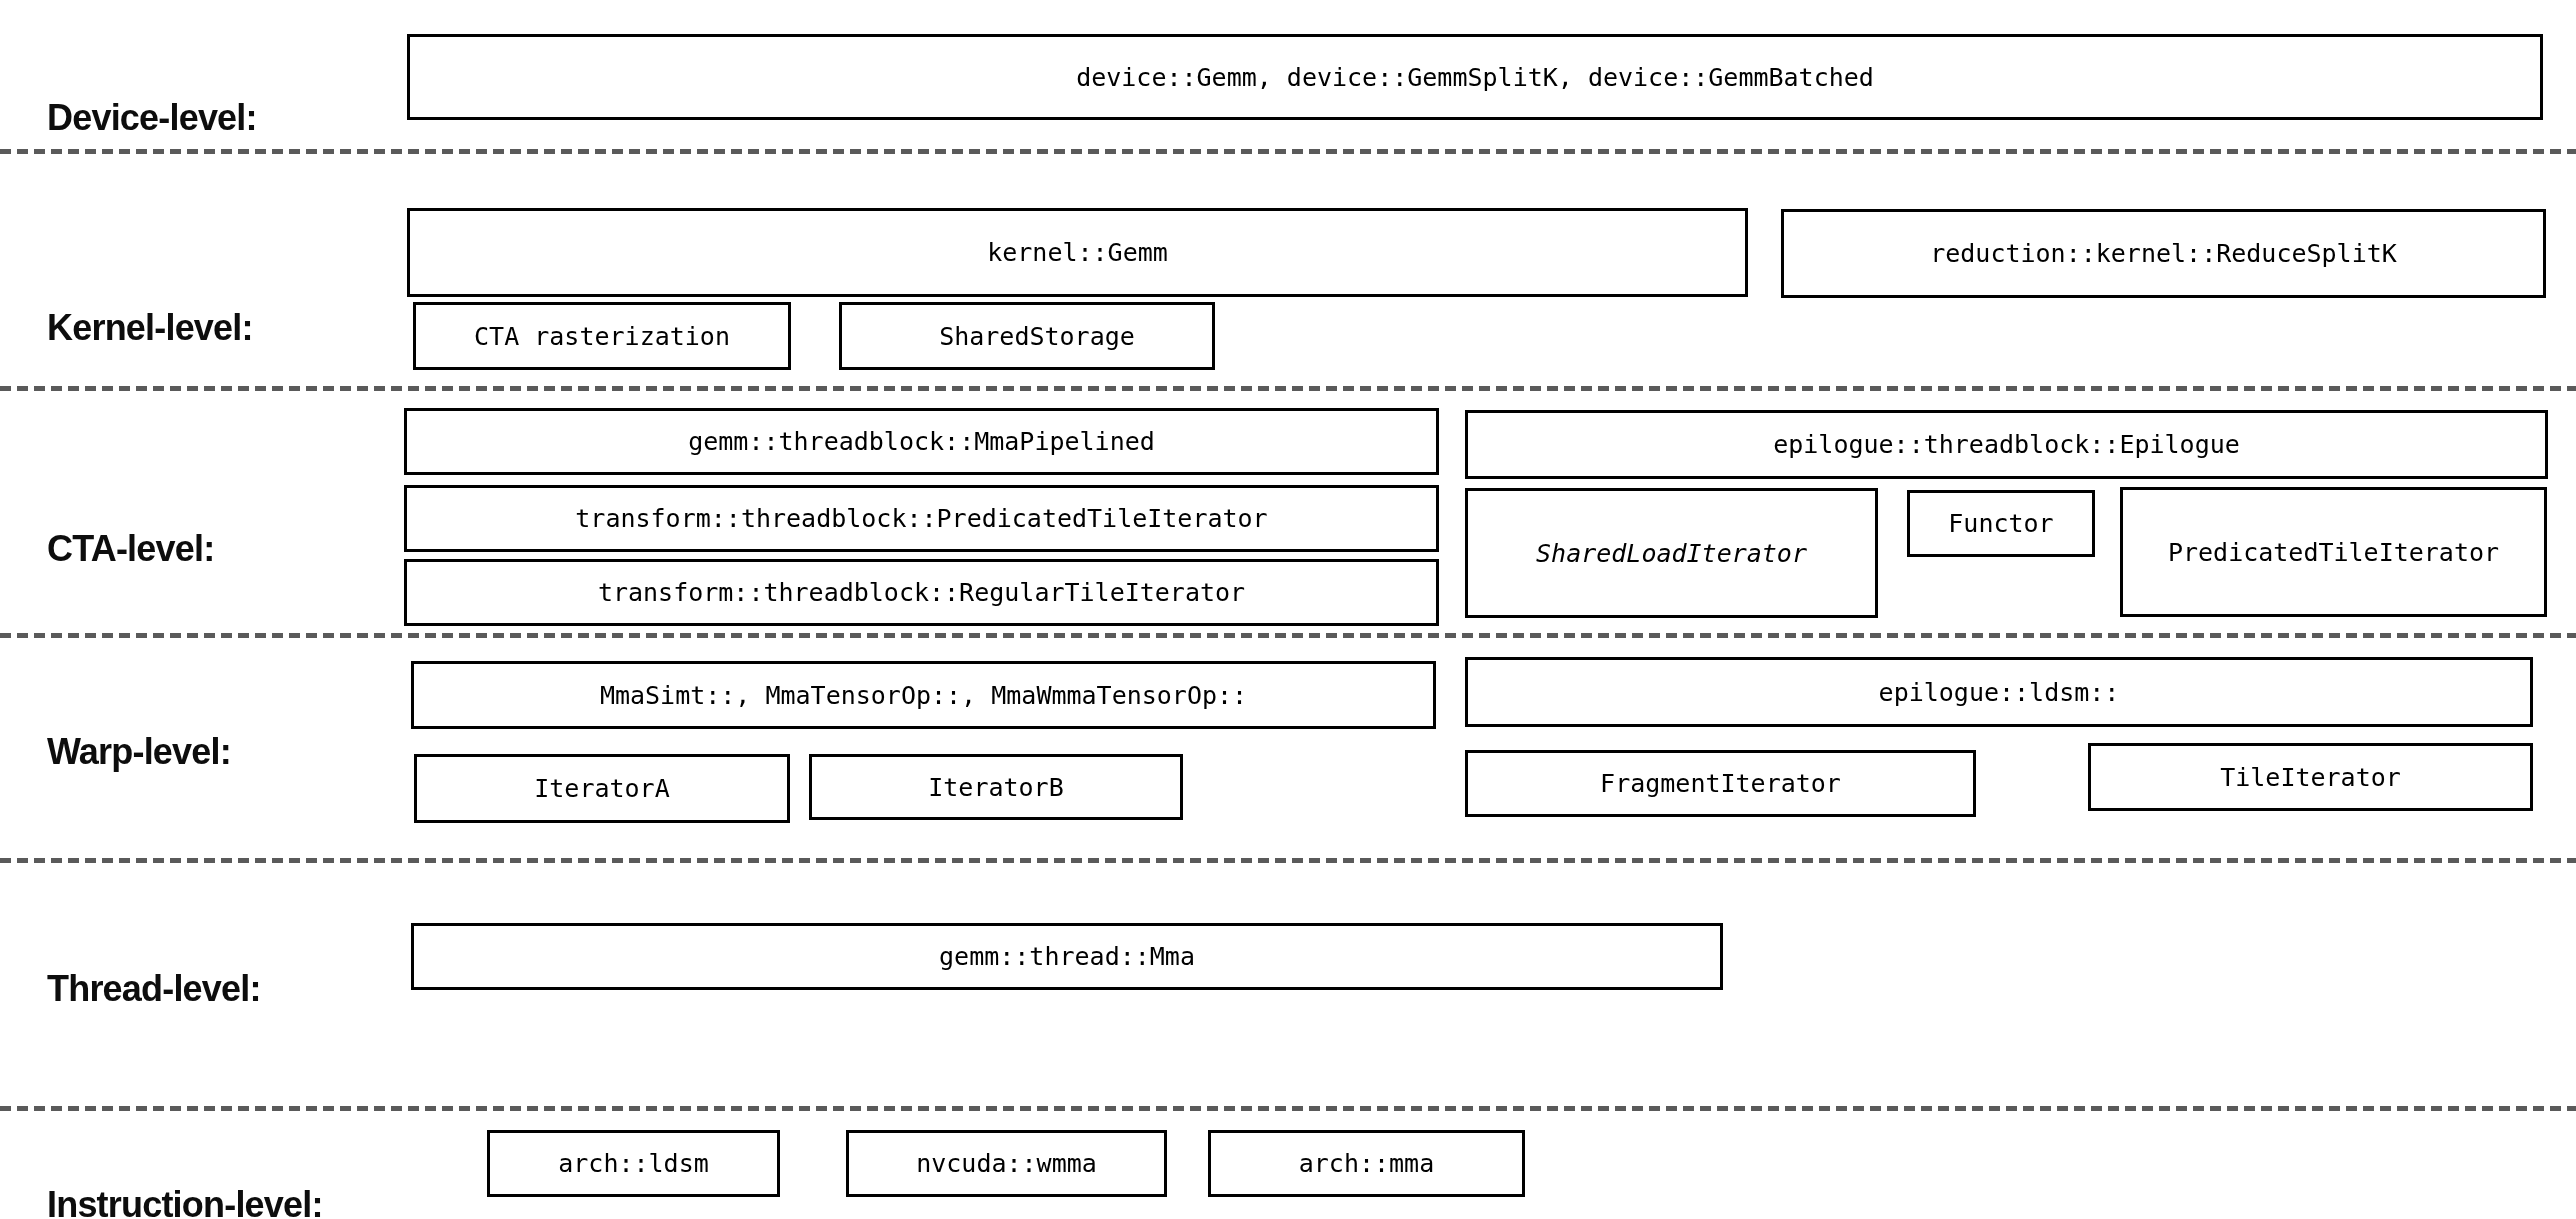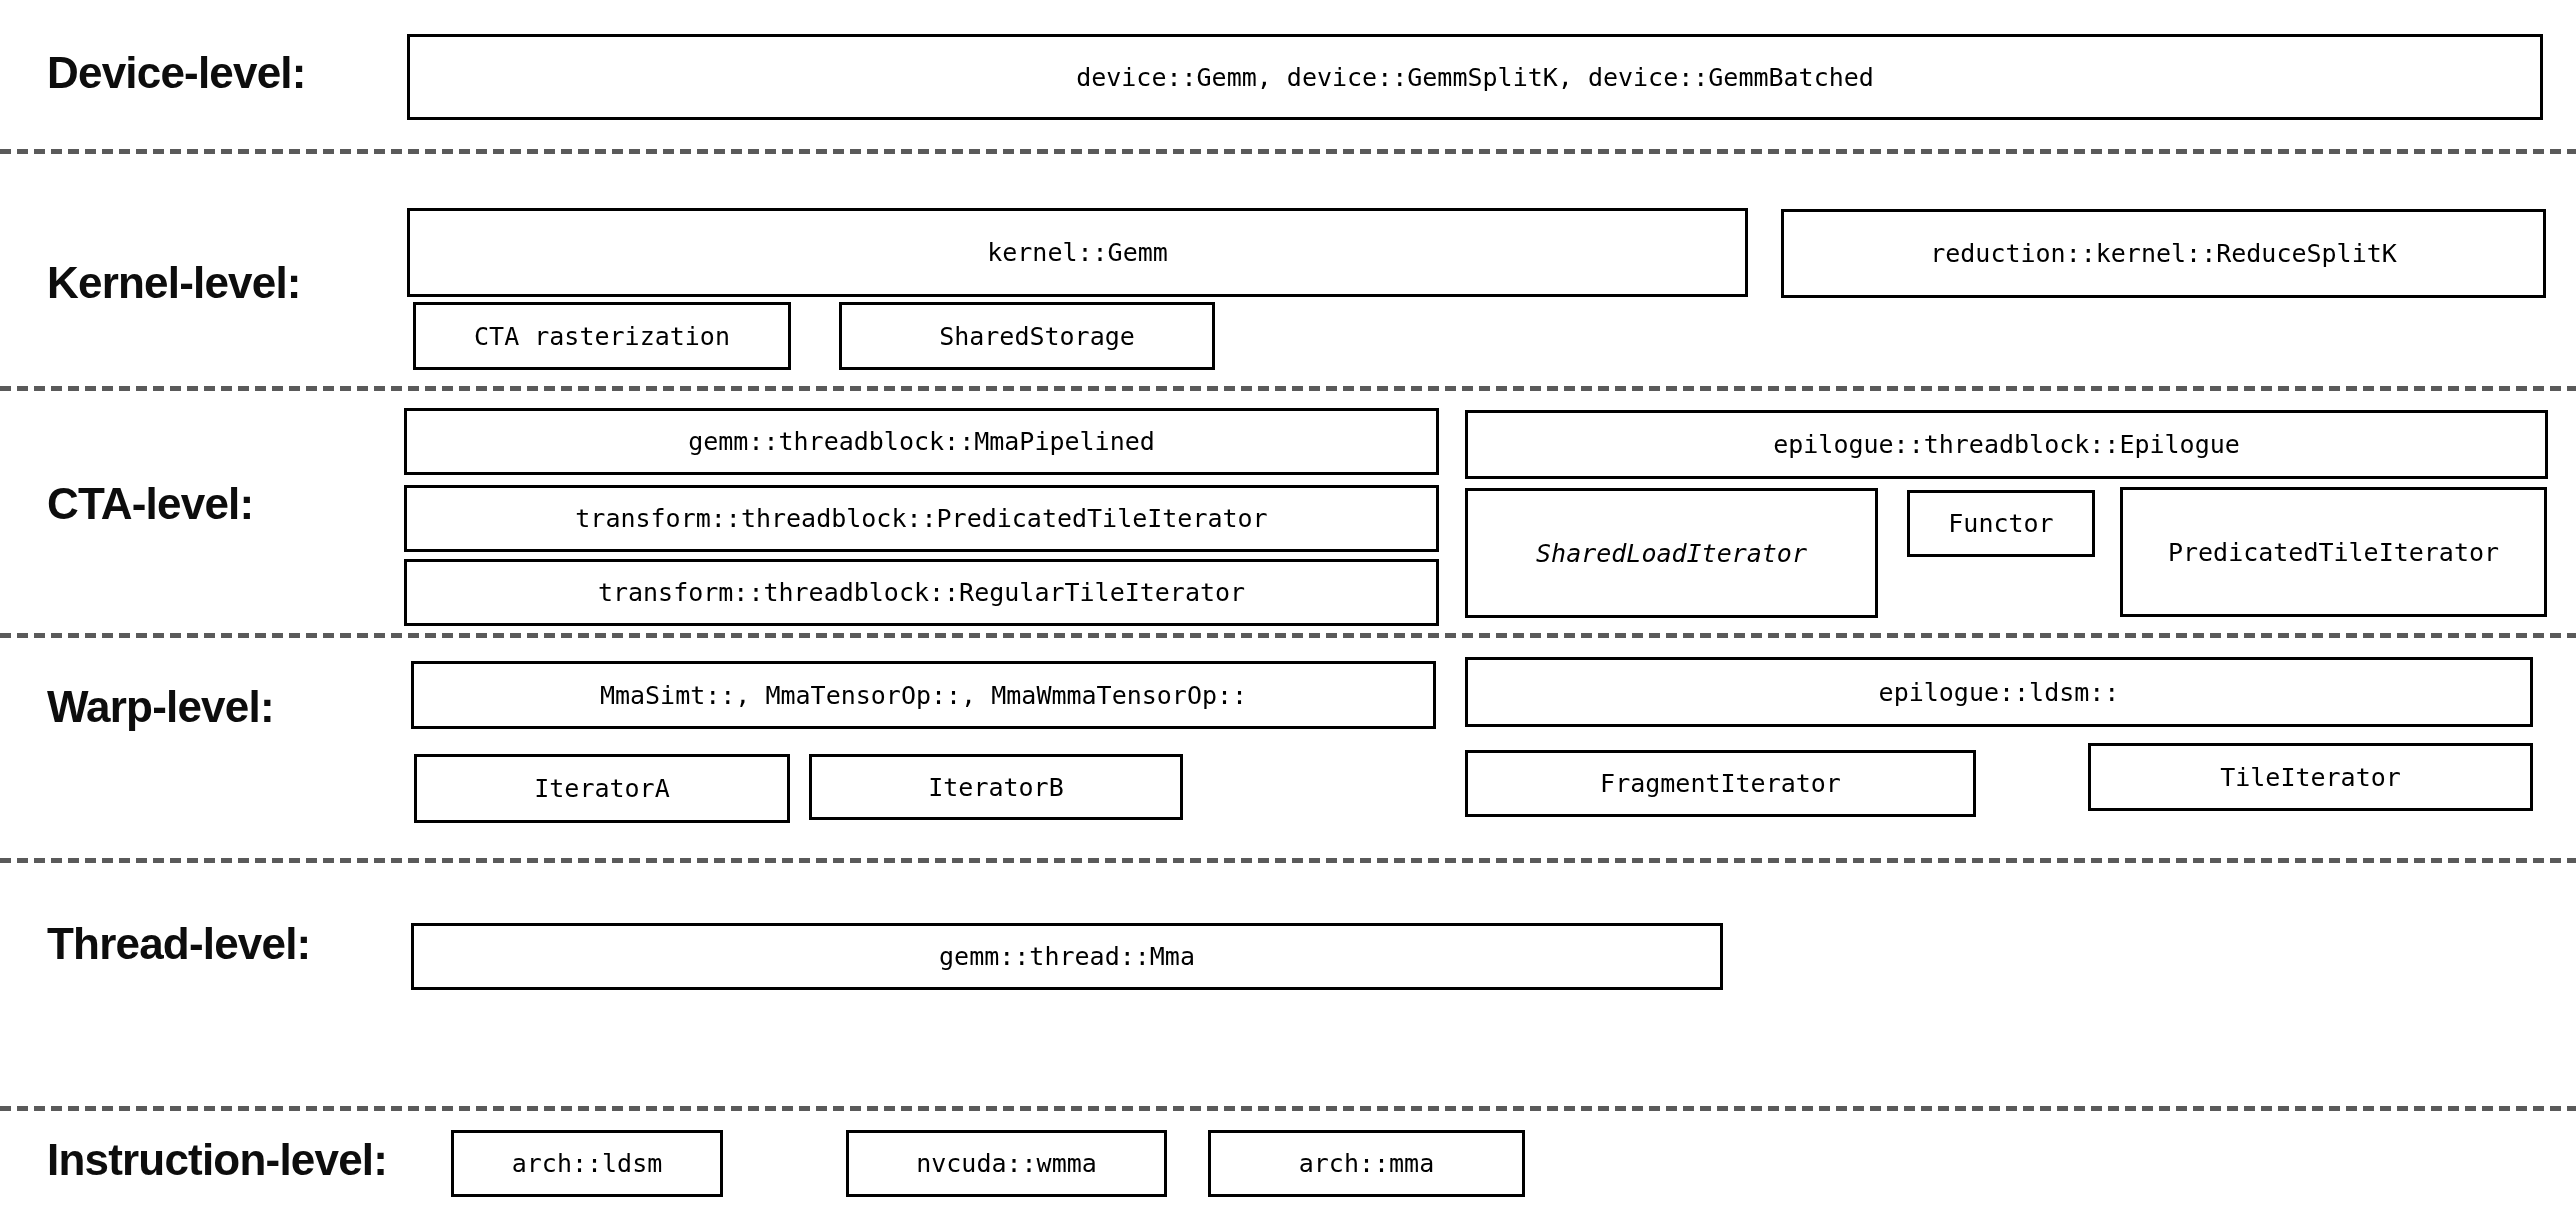--- a/index.html
+++ b/index.html
@@ -20,25 +20,26 @@
     left: 0;
     width: 100%;
     height: 4.6px;
     background: repeating-linear-gradient(90deg, #5a5a5a 0 10.7px, transparent 10.7px 17px);
   }
   .row-label {
     position: absolute;
     left: 47px;
     font-family: "Liberation Sans", sans-serif;
     font-weight: bold;
-    font-size: 44px;
+    font-size: 36px;
     line-height: 46px;
     color: #0d0d0d;
     letter-spacing: -0.8px;
     white-space: nowrap;
+    margin-top: 45px;
   }
   .box {
     position: absolute;
     box-sizing: border-box;
     border: 3.1px solid #000000;
     background: #ffffff;
     display: flex;
     align-items: center;
     justify-content: center;
     font-family: "DejaVu Sans Mono", monospace;
@@ -65,21 +66,21 @@
   
   .b-warp-mma           { left: 411px;  top: 661px;  width: 1025px; height: 68px; }
   .b-iterator-a         { left: 414px;  top: 754px;  width: 376px;  height: 69px; }
   .b-iterator-b         { left: 809px; top: 754px;  width: 374px;  height: 66px; }
   .b-epilogue-warp      { left: 1465px; top: 657px;  width: 1068px; height: 70px; }
   .b-fragment-iter      { left: 1465px; top: 750px;  width: 511px;  height: 67px; }
   .b-tile-iter          { left: 2088px; top: 743px;  width: 445px;  height: 68px; text-align: right; }
   
   .b-thread-mma         { left: 411px;  top: 923px; width: 1312px; height: 67px; }
   
-  .b-arch-ldsm          { left: 451px;  top: 1130px; width: 272px;  height: 67px; }
+  .b-arch-ldsm          { left: 487px;  top: 1130px; width: 293px;  height: 67px; }
   .b-nvcuda-wmma        { left: 846px; top: 1130px; width: 321px;  height: 67px; }
   .b-arch-mma           { left: 1208px; top: 1130px; width: 317px;  height: 67px; }
   
   .d1 { top: 149px; }
   .d2 { top: 386px; }
   .d3 { top: 633px; }
   .d4 { top: 858px; }
   .d5 { top: 1106px; }
   
   .l-device      { top: 50px; }

